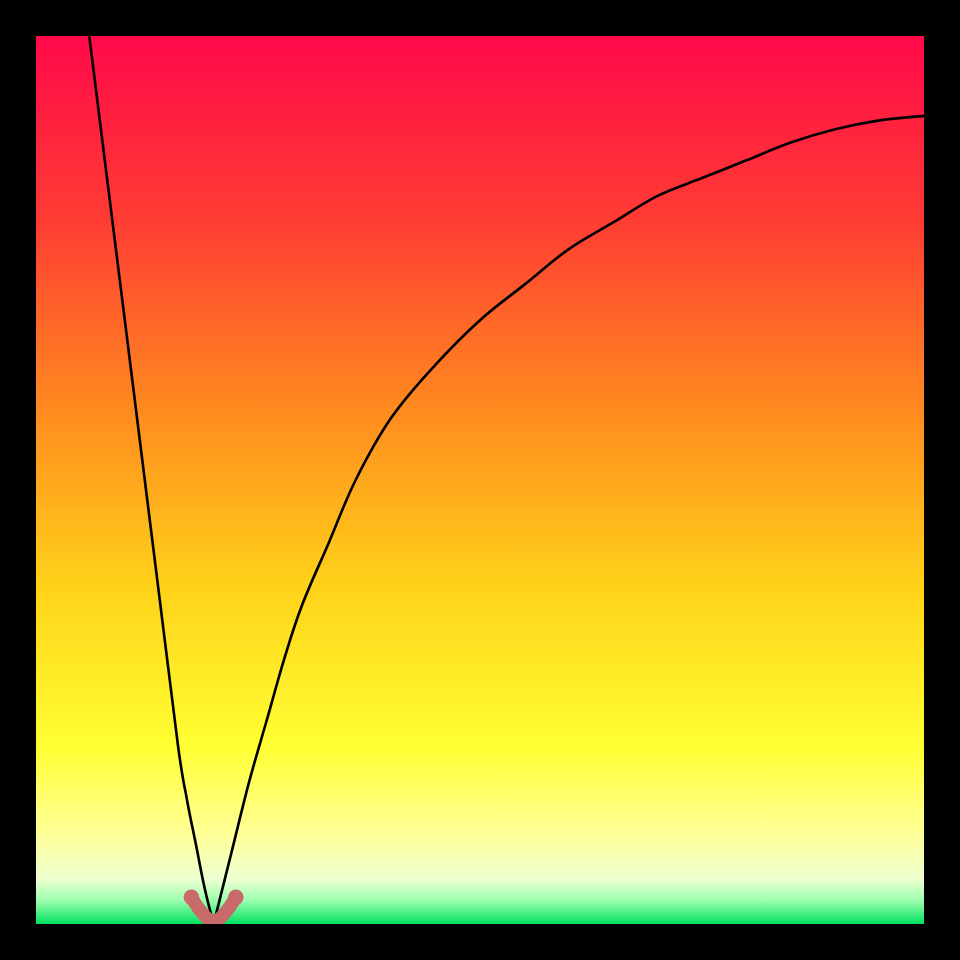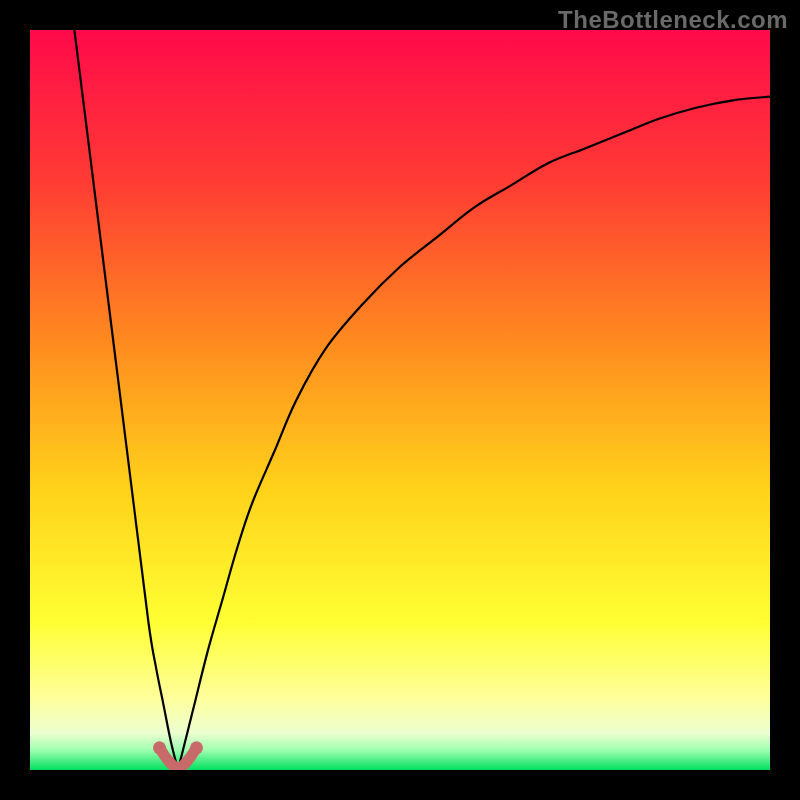--- a/index.html
+++ b/index.html
@@ -33,21 +33,20 @@
     font-weight: 600;
     color: #6a6a6a;
     letter-spacing: 0.5px;
     user-select: none;
   }
 </style>
 </head>
 <body>
 
 <div class="frame">
-  <div class="watermark">TheBottleneck.com</div>
   <div class="plot">
     <svg id="chart-svg" width="740" height="740" viewBox="0 0 740 740">
         <defs>
           <linearGradient id="bg-grad" x1="0" y1="0" x2="0" y2="1">
             <stop offset="0%" stop-color="#ff0a4a"></stop>
             <stop offset="20%" stop-color="#ff3a34"></stop>
             <stop offset="42%" stop-color="#ff8a1f"></stop>
             <stop offset="62%" stop-color="#ffd21a"></stop>
             <stop offset="80%" stop-color="#ffff33"></stop>
             <stop offset="90%" stop-color="#ffff99"></stop>

